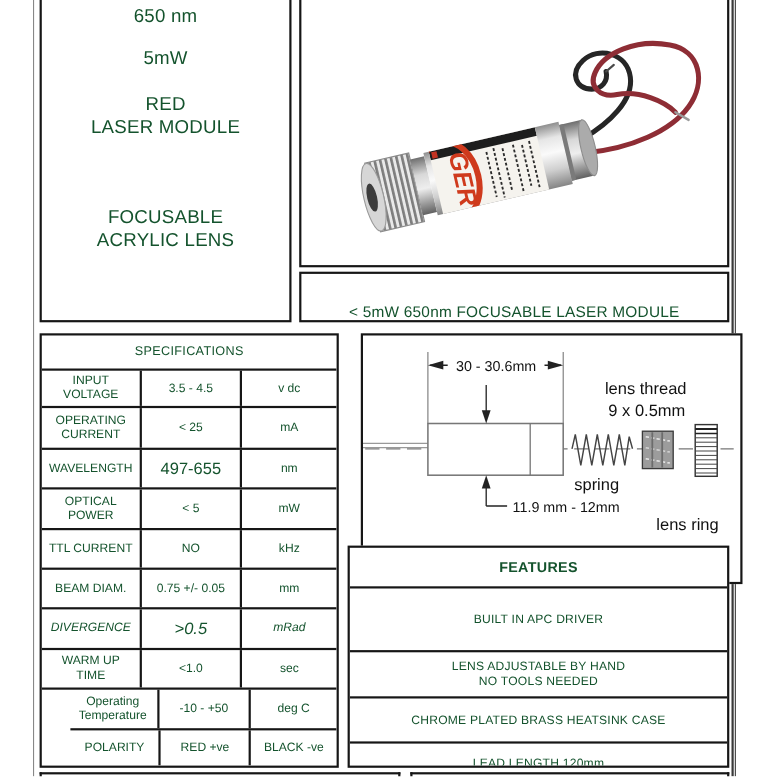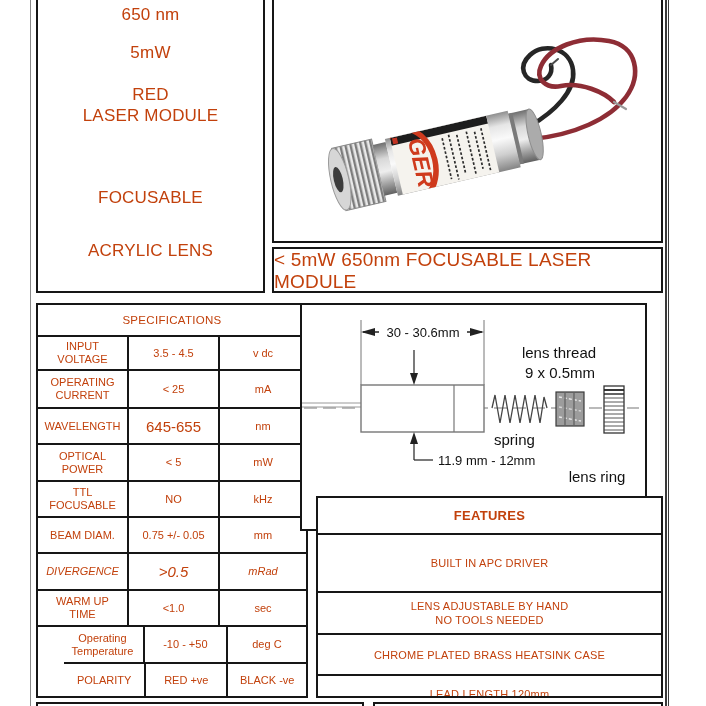--- a/index.html
+++ b/index.html
@@ -1,23 +1,23 @@
 <!DOCTYPE html>
 <html><head>
 <meta charset="utf-8">
 <style>
   html,body{margin:0;padding:0;background:#fff;}
   .canvas{position:relative;width:706px;height:706px;background:#fff;overflow:hidden;
-          font-family:"Liberation Sans","DejaVu Sans",sans-serif;color:#c2410c;}
+          font-family:"Liberation Sans","DejaVu Sans",sans-serif;color:#14532d;}
   .box{position:absolute;border:2px solid #161616;background:#fff;box-sizing:border-box;}
   .edge{position:absolute;top:0;height:706px;}
   
   .info-line{position:absolute;left:0;width:100%;text-align:center;font-size:17px;line-height:21px;letter-spacing:.2px;}
   
-  .caption-box{display:flex;align-items:flex-start;justify-content:center;font-size:19px;letter-spacing:.2px;}
+  .caption-box{display:flex;align-items:flex-end;justify-content:center;font-size:14px;letter-spacing:.2px;}
   
   .spec{display:flex;flex-direction:column;overflow:hidden;}
   .spec-head{height:30px;display:flex;align-items:center;justify-content:center;font-size:11.5px;letter-spacing:.3px;flex:0 0 auto;}
   .spec-row{display:flex;border-top:2px solid #161616;box-sizing:border-box;flex:0 0 auto;}
   .spec-cell{display:flex;align-items:center;justify-content:center;text-align:center;font-size:11px;line-height:13px;box-sizing:border-box;padding:1px 4px;}
   .c0{width:89px;}
   .c1{width:91px;border-left:2px solid #161616;}
   .c2{width:88px;border-left:2px solid #161616;}
   .bigval{font-size:15px;}
   
@@ -35,21 +35,21 @@
 
   <div class="edge" style="left:30px;width:1px;background:#888;"></div>
   <div class="edge" style="left:665px;width:4px;border-left:2px solid #3a3a3a;border-right:1px solid #3a3a3a;box-sizing:border-box;"></div>
 
   <div class="box" style="left:36px;top:-6px;width:229px;height:299px;">
     <div class="info-line" style="top:8px;">650 nm</div>
     <div class="info-line" style="top:46px;">5mW</div>
     <div class="info-line" style="top:88px;">RED</div>
     <div class="info-line" style="top:109px;">LASER MODULE</div>
     <div class="info-line" style="top:191px;">FOCUSABLE</div>
-    <div class="info-line" style="top:212px;margin-top:32px;">ACRYLIC LENS</div>
+    <div class="info-line" style="top:212px;">ACRYLIC LENS</div>
   </div>
 
   <div class="box" style="left:272px;top:-6px;width:391px;height:249px;">
     <svg width="387" height="243" viewBox="0 0 387 243">
       <defs>
         <linearGradient id="metal" x1="0" y1="0" x2="0" y2="1">
           <stop offset="0" stop-color="#8f8f8f"></stop>
             <stop offset="0.22" stop-color="#e6e6e6"></stop>
           <stop offset="0.45" stop-color="#fafafa"></stop>
             <stop offset="0.72" stop-color="#cfcfcf"></stop>
@@ -118,30 +118,30 @@
       <div class="spec-cell c1">3.5 - 4.5</div>
       <div class="spec-cell c2">v dc</div>
     </div>
     <div class="spec-row" style="height:38px;">
       <div class="spec-cell c0">OPERATING CURRENT</div>
       <div class="spec-cell c1">&lt; 25</div>
       <div class="spec-cell c2">mA</div>
     </div>
     <div class="spec-row" style="height:36px;">
       <div class="spec-cell c0">WAVELENGTH</div>
-      <div class="spec-cell c1 bigval">645-655</div>
+      <div class="spec-cell c1 bigval">497-655</div>
       <div class="spec-cell c2">nm</div>
     </div>
     <div class="spec-row" style="height:37px;">
       <div class="spec-cell c0">OPTICAL POWER</div>
       <div class="spec-cell c1">&lt; 5</div>
       <div class="spec-cell c2">mW</div>
     </div>
     <div class="spec-row" style="height:36px;">
-      <div class="spec-cell c0">TTL FOCUSABLE</div>
+      <div class="spec-cell c0">TTL CURRENT</div>
       <div class="spec-cell c1">NO</div>
       <div class="spec-cell c2">kHz</div>
     </div>
     <div class="spec-row" style="height:36px;">
       <div class="spec-cell c0">BEAM DIAM.</div>
       <div class="spec-cell c1">0.75 +/- 0.05</div>
       <div class="spec-cell c2">mm</div>
     </div>
     <div class="spec-row" style="height:37px;font-style:italic;">
       <div class="spec-cell c0">DIVERGENCE</div>
@@ -158,21 +158,21 @@
       <div class="spec-cell c1">-10 - +50</div>
       <div class="spec-cell c2">deg C</div>
     </div>
     <div class="spec-row" style="height:34px;margin-left:26px;">
       <div class="spec-cell c0">POLARITY</div>
       <div class="spec-cell c1">RED +ve</div>
       <div class="spec-cell c2">BLACK -ve</div>
     </div>
   </div>
 
-  <div class="box" style="left:300px;top:303px;width:347px;height:228px;">
+  <div class="box" style="left:328px;top:303px;width:347px;height:228px;">
     <svg width="343" height="180" viewBox="0 0 343 180">
 
       <line x1="2" y1="103" x2="337" y2="103" stroke="#777" stroke-width="1.2" stroke-dasharray="13 6"></line>
       <line x1="0" y1="98" x2="59" y2="98" stroke="#999" stroke-width="1.2"></line>
       <line x1="0" y1="102" x2="59" y2="102" stroke="#999" stroke-width="1.2"></line>
 
       <rect x="59" y="80" width="123" height="47" fill="#fff" stroke="#777" stroke-width="1.4"></rect>
       <line x1="152" y1="80" x2="152" y2="127" stroke="#777" stroke-width="1.2"></line>
 
       <line x1="59" y1="15" x2="59" y2="80" stroke="#777" stroke-width="1"></line>

